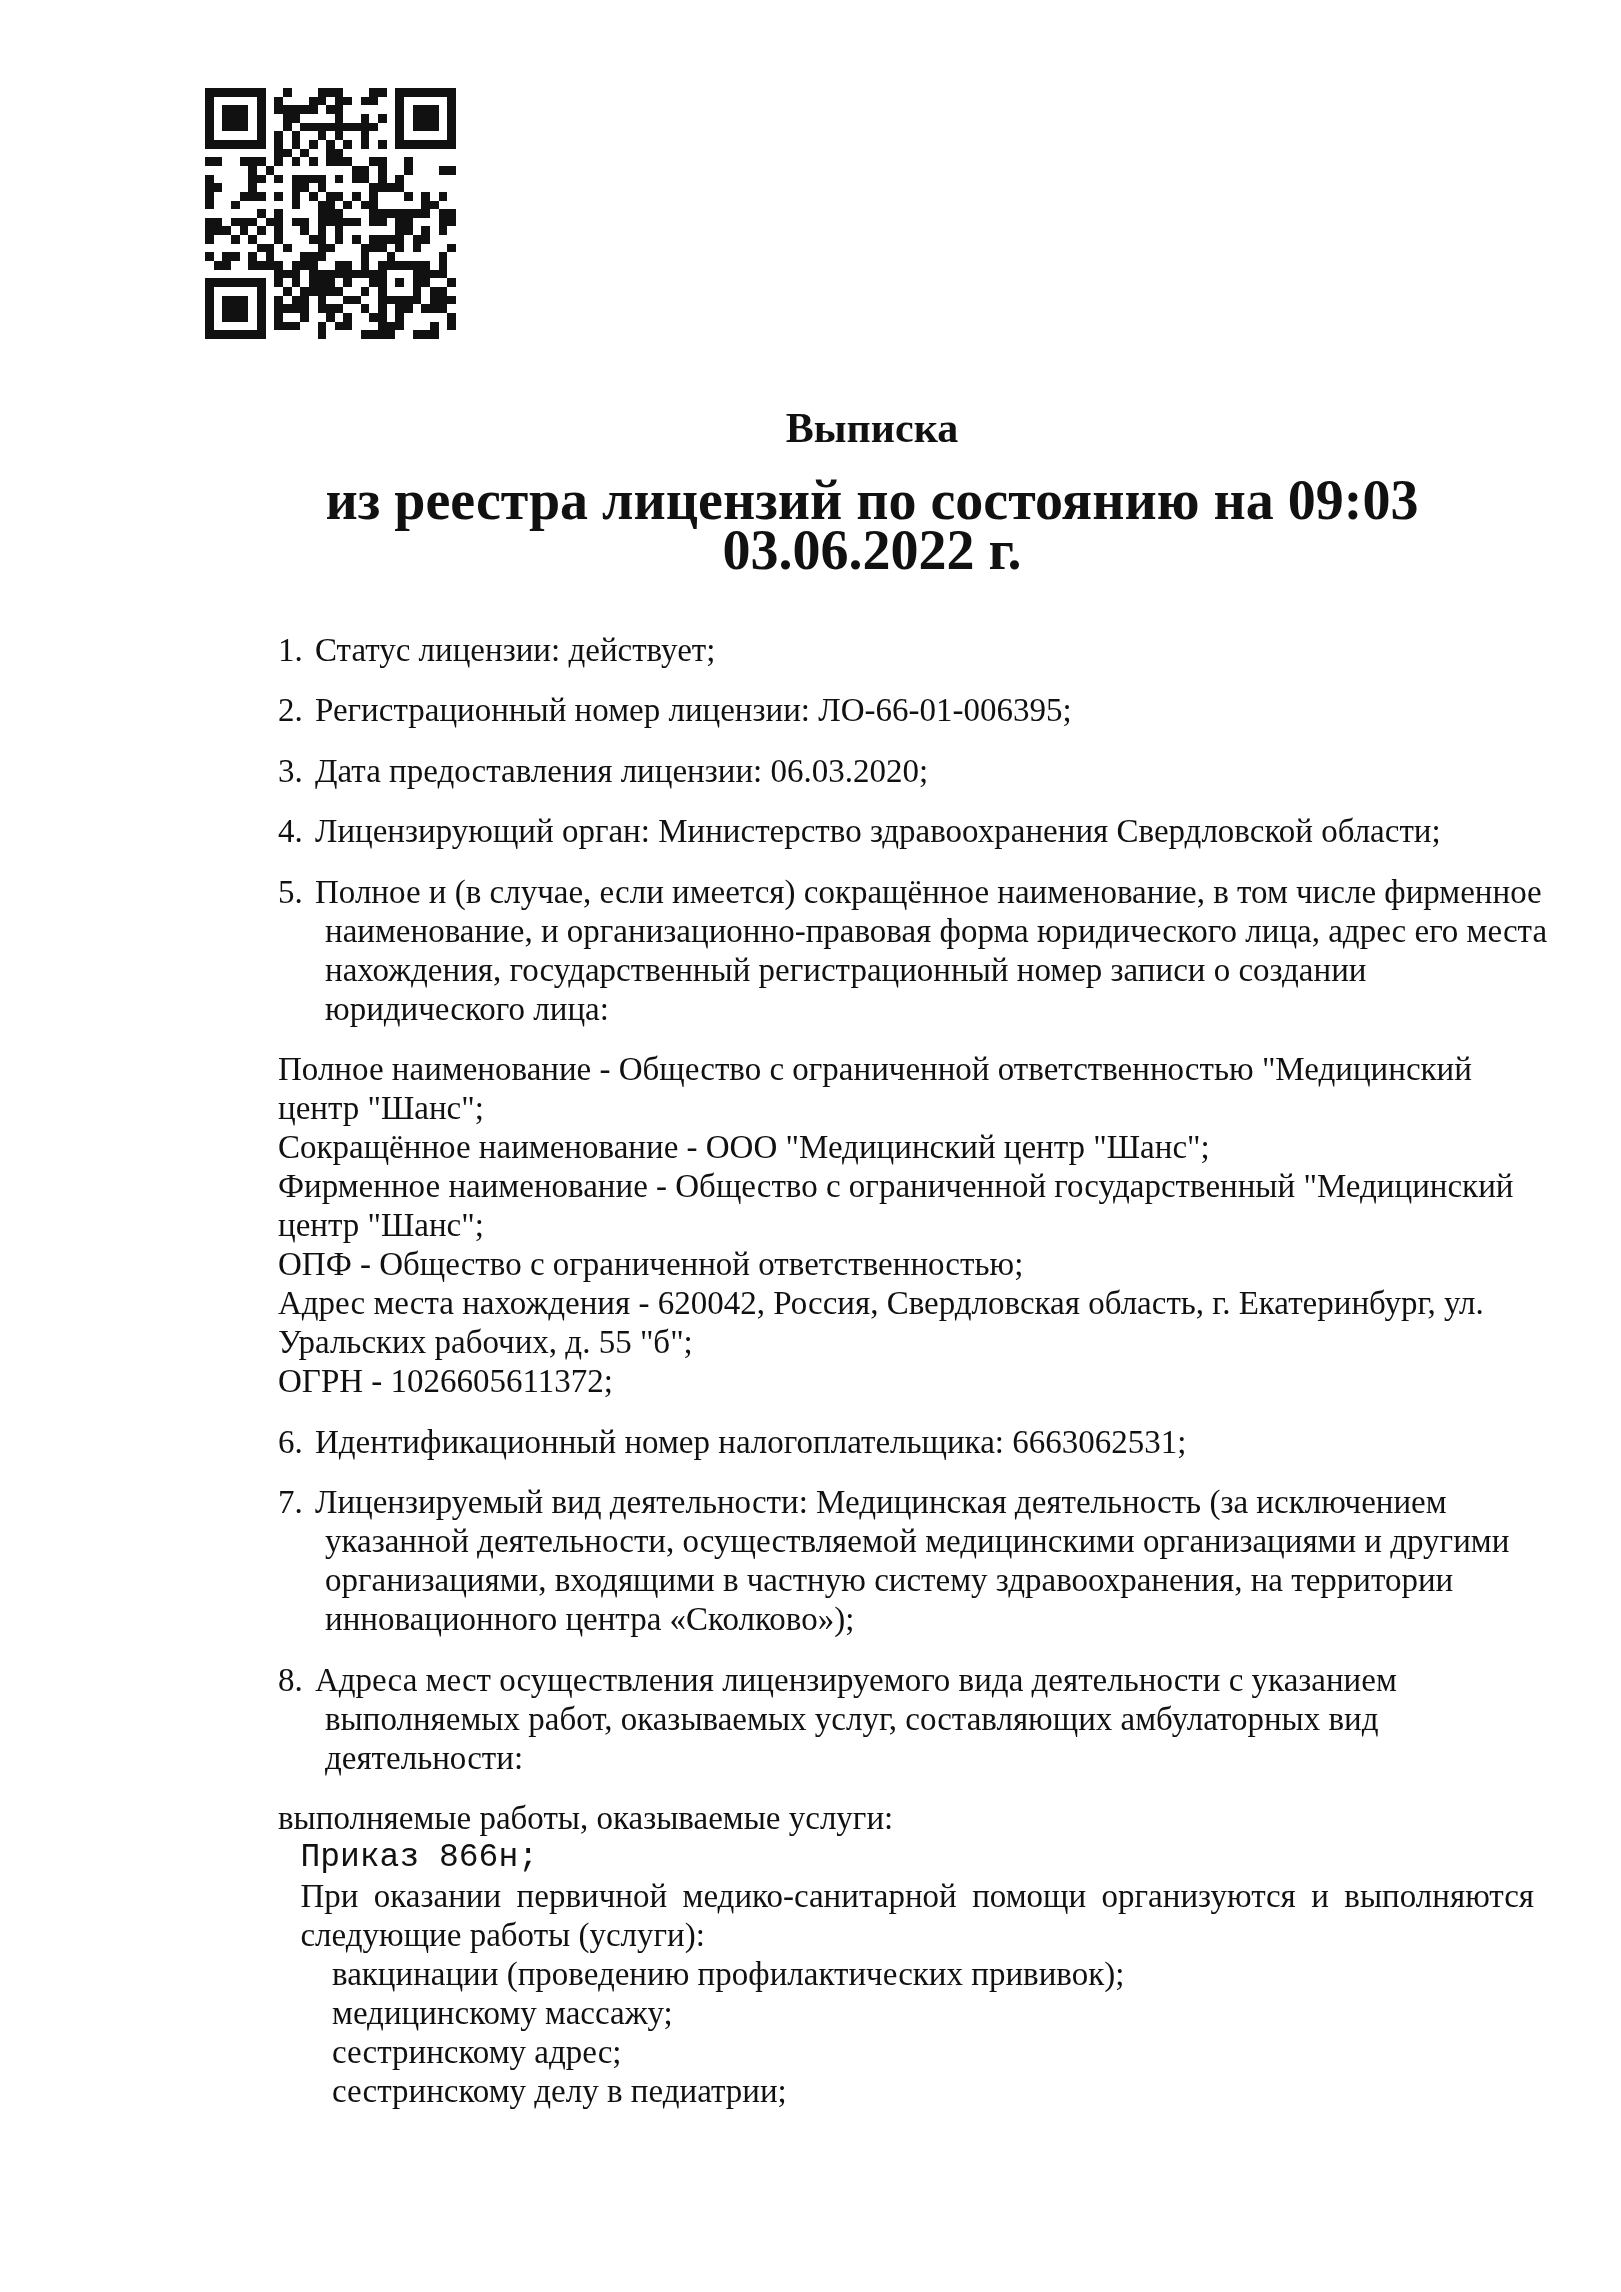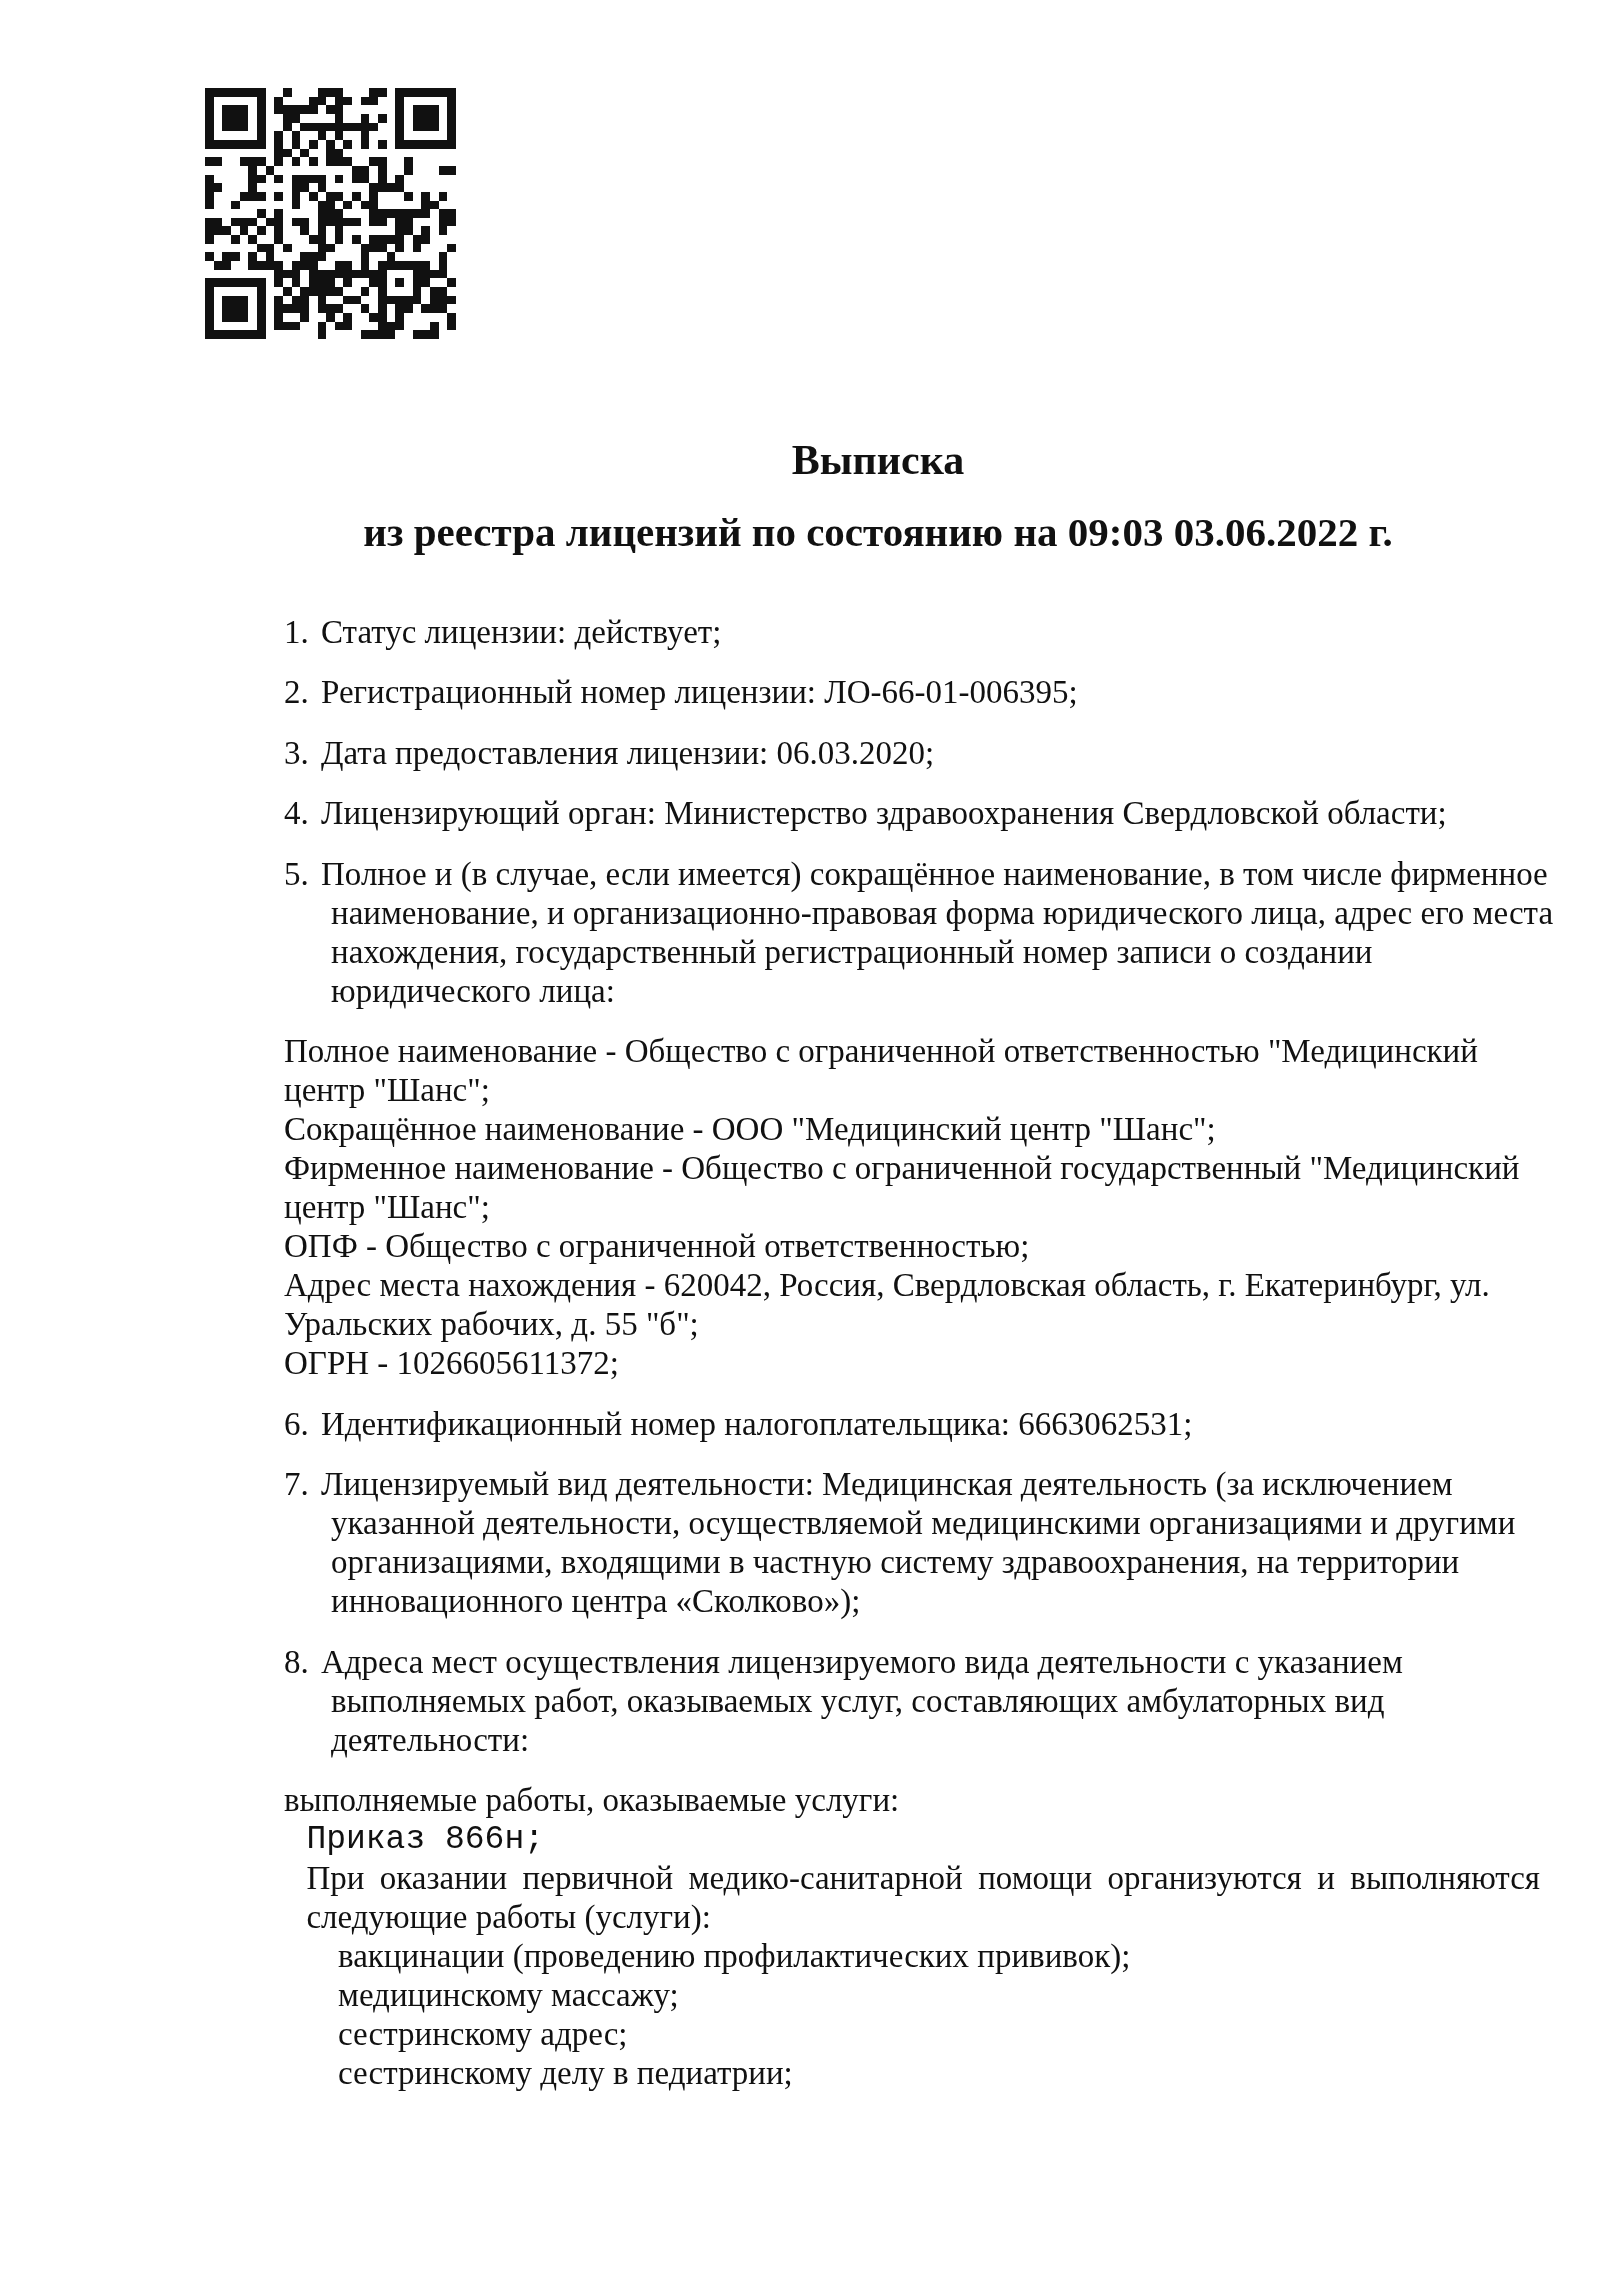--- a/index.html
+++ b/index.html
@@ -14,31 +14,31 @@
     font-family:"Liberation Serif", serif;
     position:relative;
     overflow:hidden;
   }
   .qr{
     position:absolute;left:204px;top:88px;
     width:253px;height:251px;
   }
   .qr svg{width:100%;height:100%;}
   .content{
-    position:absolute;left:284px;top:403px;width:1272px;
-    font-size:33px;line-height:39px;margin-top:32px;
+    position:absolute;left:278px;top:403px;width:1272px;
+    font-size:33px;line-height:39px;
   }
   .titles{
     width:1188px;text-align:center;font-weight:bold;
   }
   .doc-title{
     font-size:42px;line-height:50px;margin:0 0 21.5px 0;
   }
   .doc-subtitle{
-    font-size:41px;line-height:50px;margin:0 0 56px 0;
+    font-size:56px;line-height:50px;margin:0 0 56px 0;
   }
   .para{margin:0 0 21.5px 0;}
   .item{padding-left:47px;text-indent:-47px;}
   .item .num{display:inline-block;width:37px;text-indent:0;}
   .org-block div{margin:0;}
   .act-line{margin:0;}
   .ind-1{margin-left:22.4px;font-family:Liberation Mono, monospace;}
   .ind-1j{margin-left:22.4px;margin-right:16px;text-align:justify;}
   .ind-15j{margin-left:22.4px;margin-right:16px;text-indent:9.9px;text-align:justify;}
   .ind-2{margin-left:54px;}

